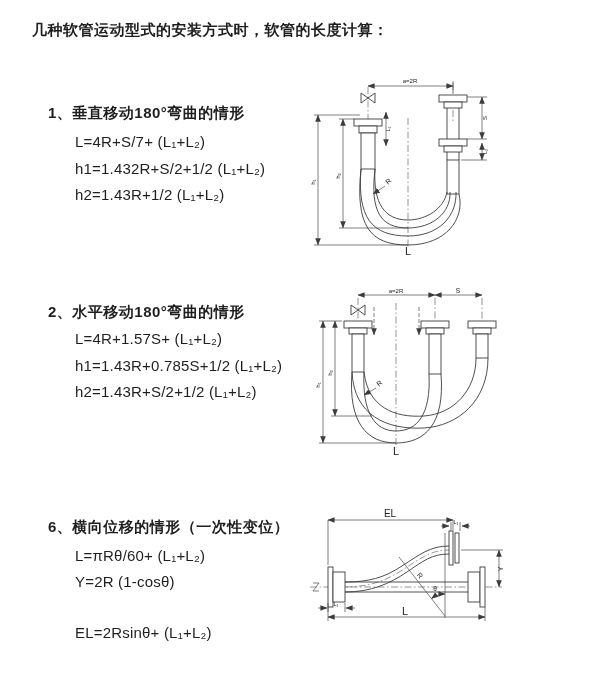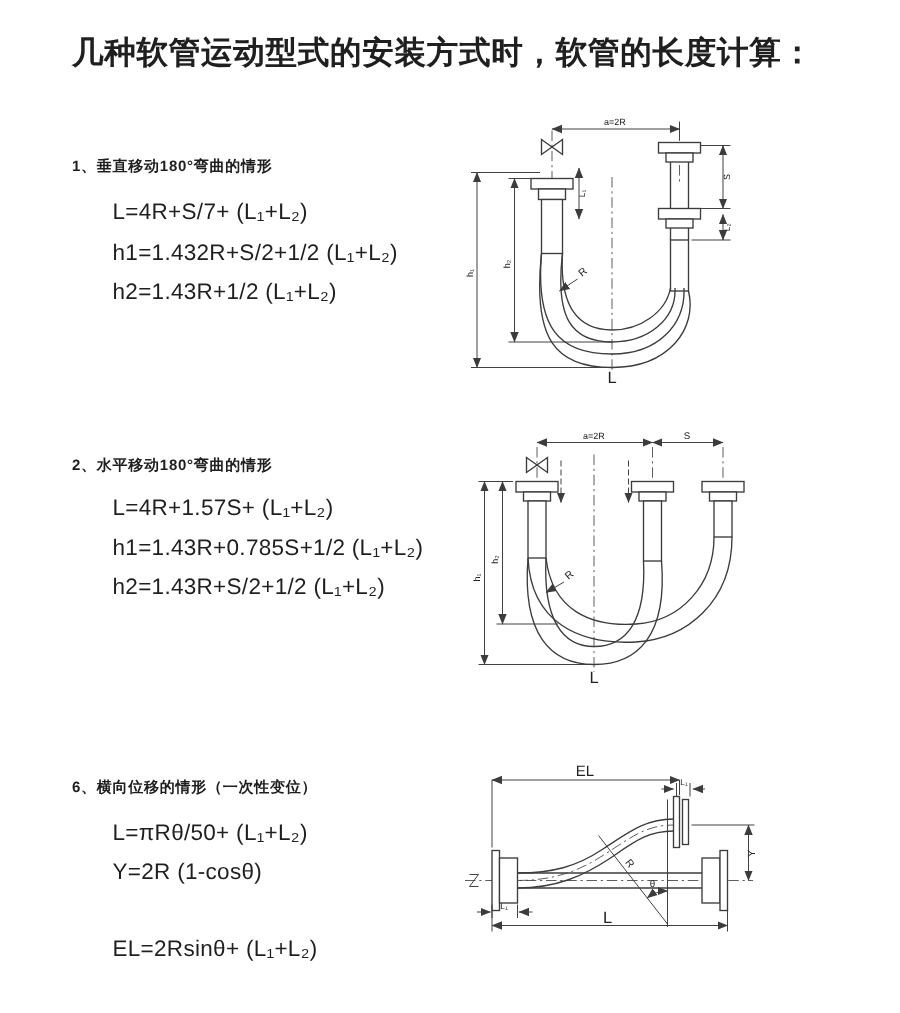--- a/index.html
+++ b/index.html
@@ -1,22 +1,22 @@
 <!DOCTYPE html>
 <html><head>
 <meta charset="utf-8">
 <style>
   html,body{margin:0;padding:0;}
   body{
     width:600px;height:675px;background:#ffffff;position:relative;overflow:hidden;
     font-family:"Liberation Sans","DejaVu Sans",sans-serif;color:#1f1f1f;
   }
   .abs{position:absolute;}
-  .title{left:48px;top:21px;font-size:21px;font-weight:bold;letter-spacing:.5px;}
-  .heading{font-size:10px;font-weight:bold;letter-spacing:.5px;}
+  .title{left:32px;top:21px;font-size:15px;font-weight:bold;letter-spacing:.5px;}
+  .heading{font-size:15px;font-weight:bold;letter-spacing:.5px;}
   .formula{font-size:15px;letter-spacing:.2px;}
   svg{position:absolute;overflow:visible;}
   svg text{fill:#222;font-size:7px;font-family:"Liberation Sans","DejaVu Sans",sans-serif;}
   .t55{font-size:5.5px;} .t6{font-size:6px;} .t65{font-size:6.5px;}
   .big{font-size:11px;} .med{font-size:10px;}
   .ln{stroke:#3c3c3c;stroke-width:.9;fill:none;}
   .dim{stroke:#3c3c3c;stroke-width:.65;fill:none;}
   .cl{stroke:#3c3c3c;stroke-width:.55;fill:none;stroke-dasharray:7 2.5 1.5 2.5;}
   .fl{fill:#fff;stroke:#3c3c3c;stroke-width:.9;}
 </style>
@@ -29,21 +29,21 @@
 <div class="abs formula" style="left:75px;top:133px">L=4R+S/7+ (L₁+L₂)</div>
 <div class="abs formula" style="left:75px;top:160px">h1=1.432R+S/2+1/2 (L₁+L₂)</div>
 <div class="abs formula" style="left:75px;top:186px">h2=1.43R+1/2 (L₁+L₂)</div>
 
 <div class="abs heading" style="left:48px;top:303px">2、水平移动180°弯曲的情形</div>
 <div class="abs formula" style="left:75px;top:330px">L=4R+1.57S+ (L₁+L₂)</div>
 <div class="abs formula" style="left:75px;top:357px">h1=1.43R+0.785S+1/2 (L₁+L₂)</div>
 <div class="abs formula" style="left:75px;top:383px">h2=1.43R+S/2+1/2 (L₁+L₂)</div>
 
 <div class="abs heading" style="left:48px;top:518px">6、横向位移的情形（一次性变位）</div>
-<div class="abs formula" style="left:75px;top:547px">L=πRθ/50+ (L₁+L₂)</div>
+<div class="abs formula" style="left:75px;top:547px">L=πRθ/60+ (L₁+L₂)</div>
 <div class="abs formula" style="left:75px;top:573px">Y=2R (1-cosθ)</div>
 <div class="abs formula" style="left:75px;top:624px">EL=2Rsinθ+ (L₁+L₂)</div>
 
 <svg style="left:310px;top:72px" width="280" height="185" viewBox="0 0 280 185">
   <defs>
     <marker id="ar1" viewBox="0 0 10 10" refX="9.5" refY="5" markerWidth="7" markerHeight="7" markerUnits="userSpaceOnUse" orient="auto-start-reverse">
       <path d="M0,1 L10,5 L0,9 z" fill="#3c3c3c"></path>
     </marker>
     <pattern id="hp1" width="4" height="4" patternUnits="userSpaceOnUse">
       <path d="M0,4 L4,0 M0,0 L4,4" stroke="#666" stroke-width="0.5"></path>

